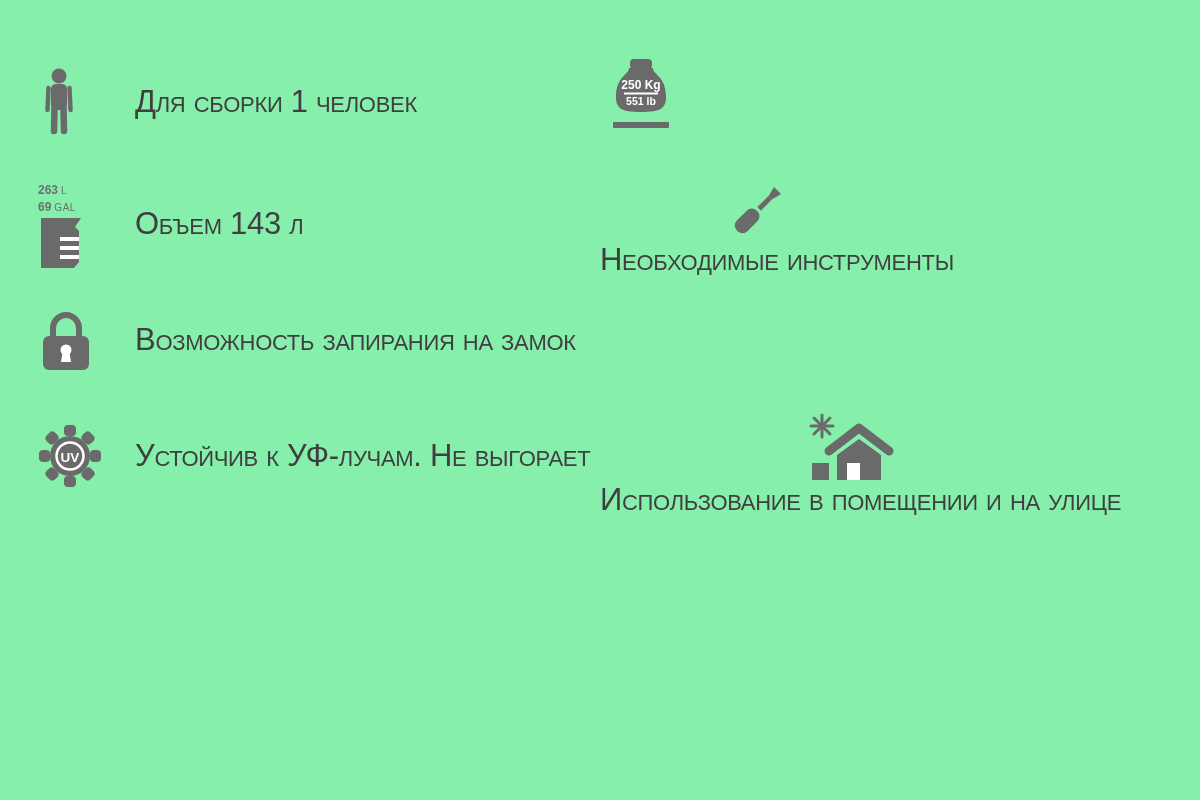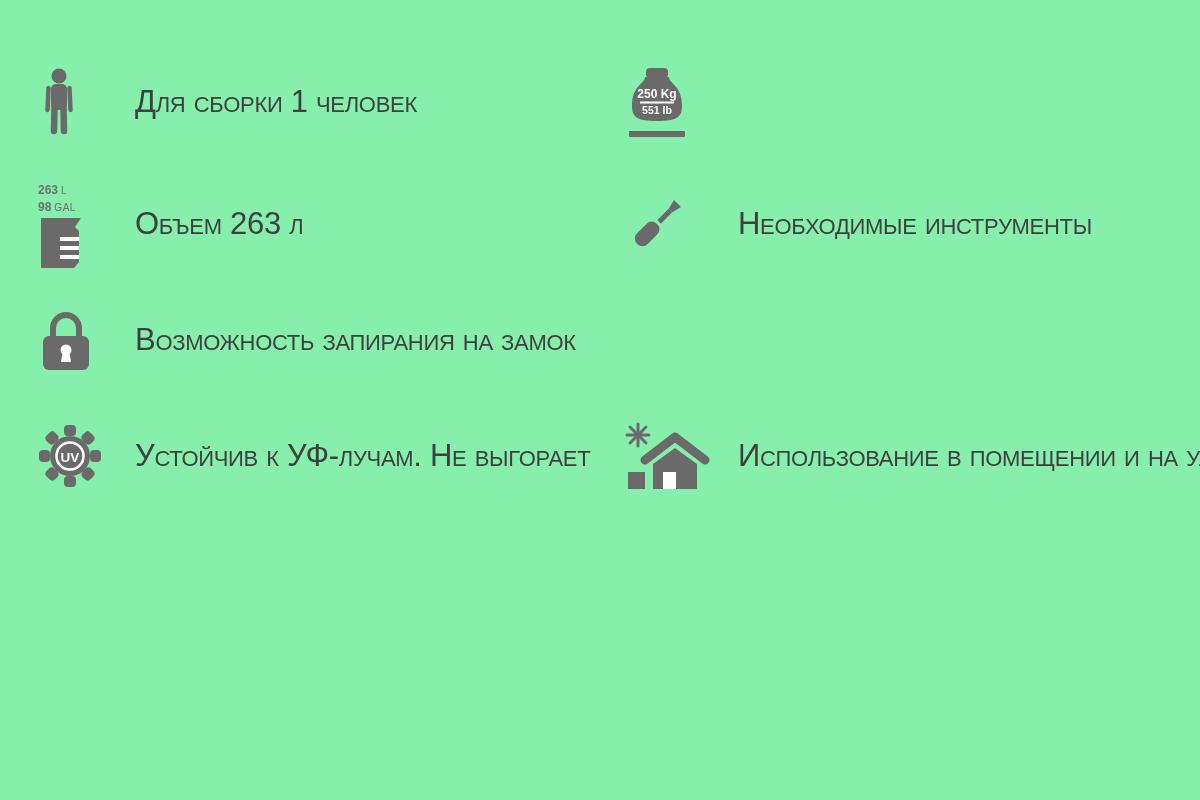--- a/index.html
+++ b/index.html
@@ -1,21 +1,21 @@
 <!DOCTYPE html>
 <html><head>
 <meta charset="utf-8">
 <style>
   * { margin:0; padding:0; box-sizing:border-box; }
   html,body { width:1200px; height:800px; background:#ffffff; font-family:"Liberation Sans",sans-serif; }
   .canvas { position:relative; width:1200px; height:800px; background:#86efac; overflow:hidden; }
 
   .feature { position:absolute; display:flex; align-items:center; height:88px; }
   .col-left  { left:30px; }
-  .col-right { left:616px; }
+  .col-right { left:600px;flex-direction:column; }
 
   .icon-cell { flex:0 0 auto; display:flex; align-items:center; }
   .col-left  .icon-cell { width:105px; padding-left:8px; }
   .col-right .icon-cell { width:122px; padding-left:10px; }
 
   .label {
     font-size:31px;
     font-variant:small-caps;
     color:#3f3f3f;
     letter-spacing:-0.3px;
@@ -64,30 +64,30 @@
         <text x="31" y="47" text-anchor="middle" font-size="10.5" font-weight="bold" fill="#ffffff">551 lb</text>
         <rect class="ico" x="3" y="64" width="56" height="6" rx="1"></rect>
       </svg>
     </div>
   </div>
 
   <div class="feature col-left" style="top:180px">
     <div class="icon-cell">
       <div class="vol-block">
         <div class="vol-line"><span class="vol-num">263</span><span class="vol-unit">L</span></div>
-        <div class="vol-line"><span class="vol-num">98</span><span class="vol-unit">GAL</span></div>
+        <div class="vol-line"><span class="vol-num">69</span><span class="vol-unit">GAL</span></div>
         <svg class="vol-jug" width="46" height="50" viewBox="0 0 46 50">
           <path class="ico" d="M3,0 L43,0 L37,9 L41,13 L41,44 L36,50 L3,50 Z"></path>
           <rect x="22" y="19" width="19" height="4" fill="#ffffff"></rect>
           <rect x="22" y="28" width="19" height="4" fill="#ffffff"></rect>
           <rect x="22" y="37" width="19" height="4" fill="#ffffff"></rect>
         </svg>
       </div>
     </div>
-    <div class="label">Объем 263 л</div>
+    <div class="label">Объем 143 л</div>
   </div>
 
   <div class="feature col-right" style="top:180px">
     <div class="icon-cell">
       <svg width="62" height="62" viewBox="0 0 62 62">
         <g transform="rotate(45 31 31)">
           <polygon class="ico" points="26,2 36,2 33.5,12 28.5,12"></polygon>
           <rect class="ico" x="28.5" y="12" width="5" height="16"></rect>
           <rect class="ico" x="23.5" y="31" width="15" height="28" rx="7"></rect>
         </g>

